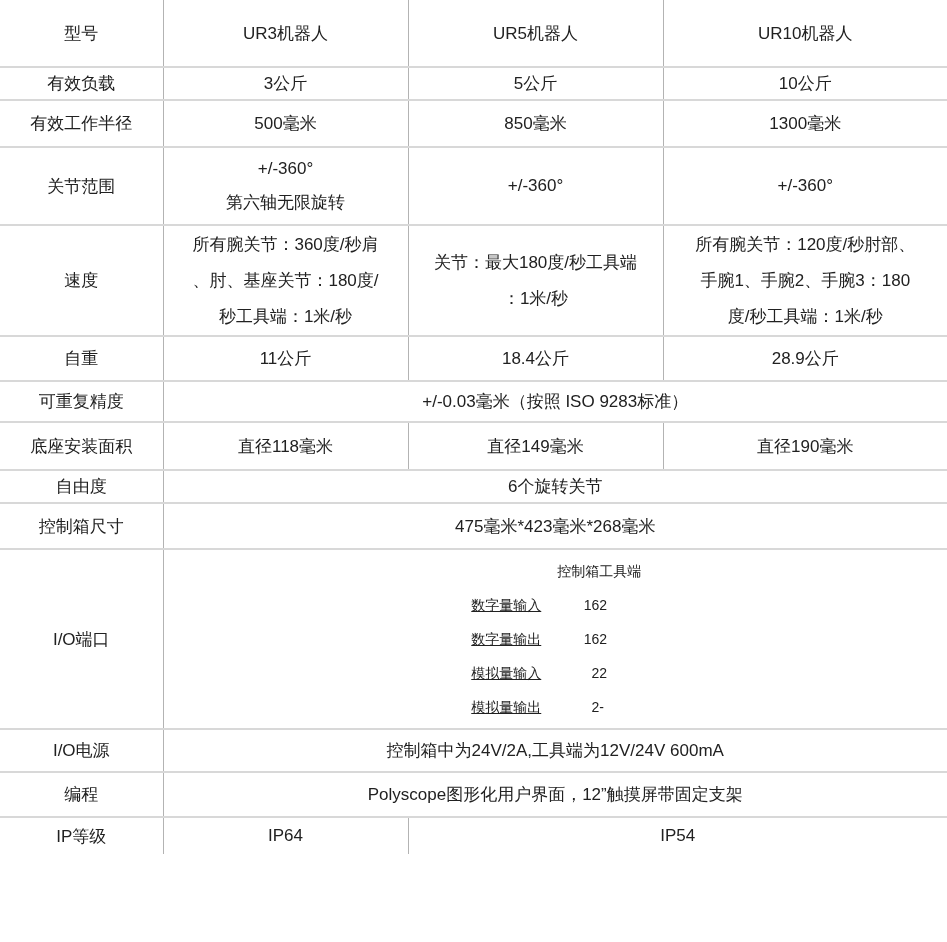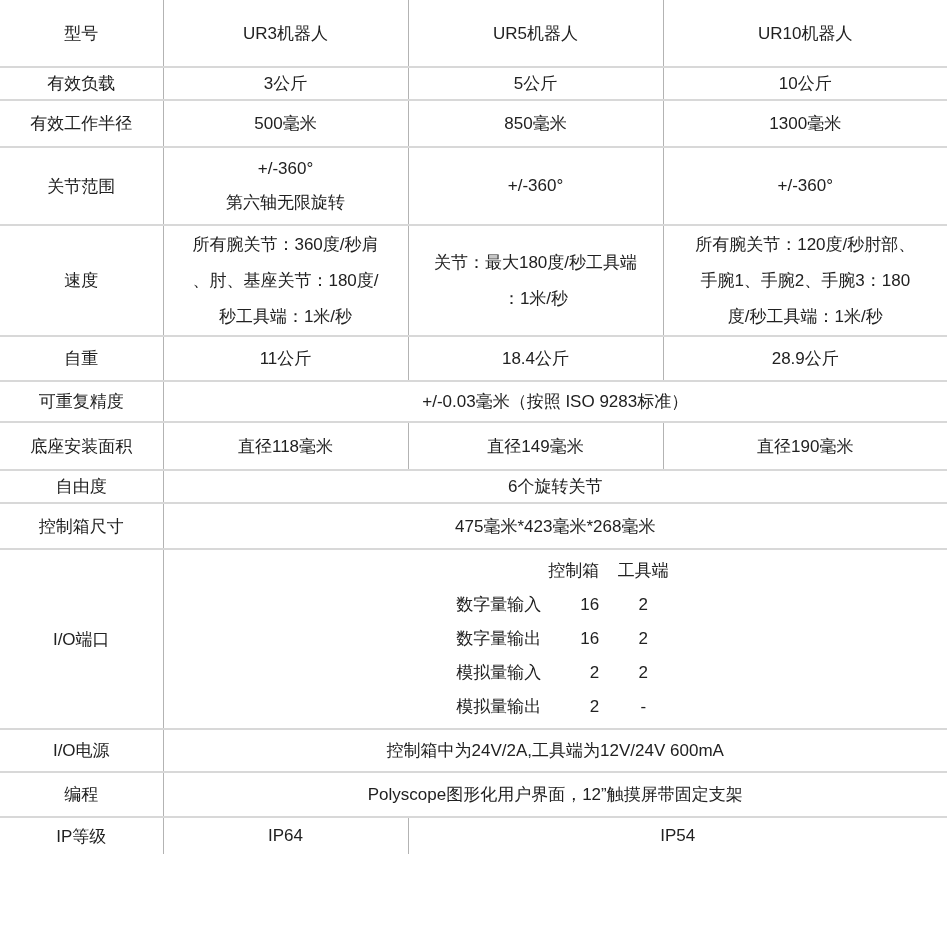--- a/index.html
+++ b/index.html
@@ -56,31 +56,31 @@
     white-space: pre-line;
     line-height: 34px;
   }
   .r-speed .pre { line-height: 36px; padding: 0 20px; }
 
   
   .io-table {
     border-collapse: separate;
     border-spacing: 0;
     margin: 0 auto;
-    font-size: 17px;
+    font-size: 14px;
     line-height: 34px;
   }
   .io-table td {
     border: none;
     padding: 0;
     vertical-align: middle;
   }
-  .io-table .io-name { width: 118px; text-align: right; }
+  .io-table .io-name { width: 118px; text-align: right; text-decoration: underline; }
   .io-table .io-cb   { width: 58px;  text-align: right; }
-  .io-table .io-tool { width: 88px;  text-align: center; }
+  .io-table .io-tool { width: 88px;  text-align: left; }
 </style>
 </head>
 <body>
 
 <div class="page">
   <table class="spec-table">
     <colgroup>
       <col style="width:163px">
       <col style="width:245px">
       <col style="width:255px">

